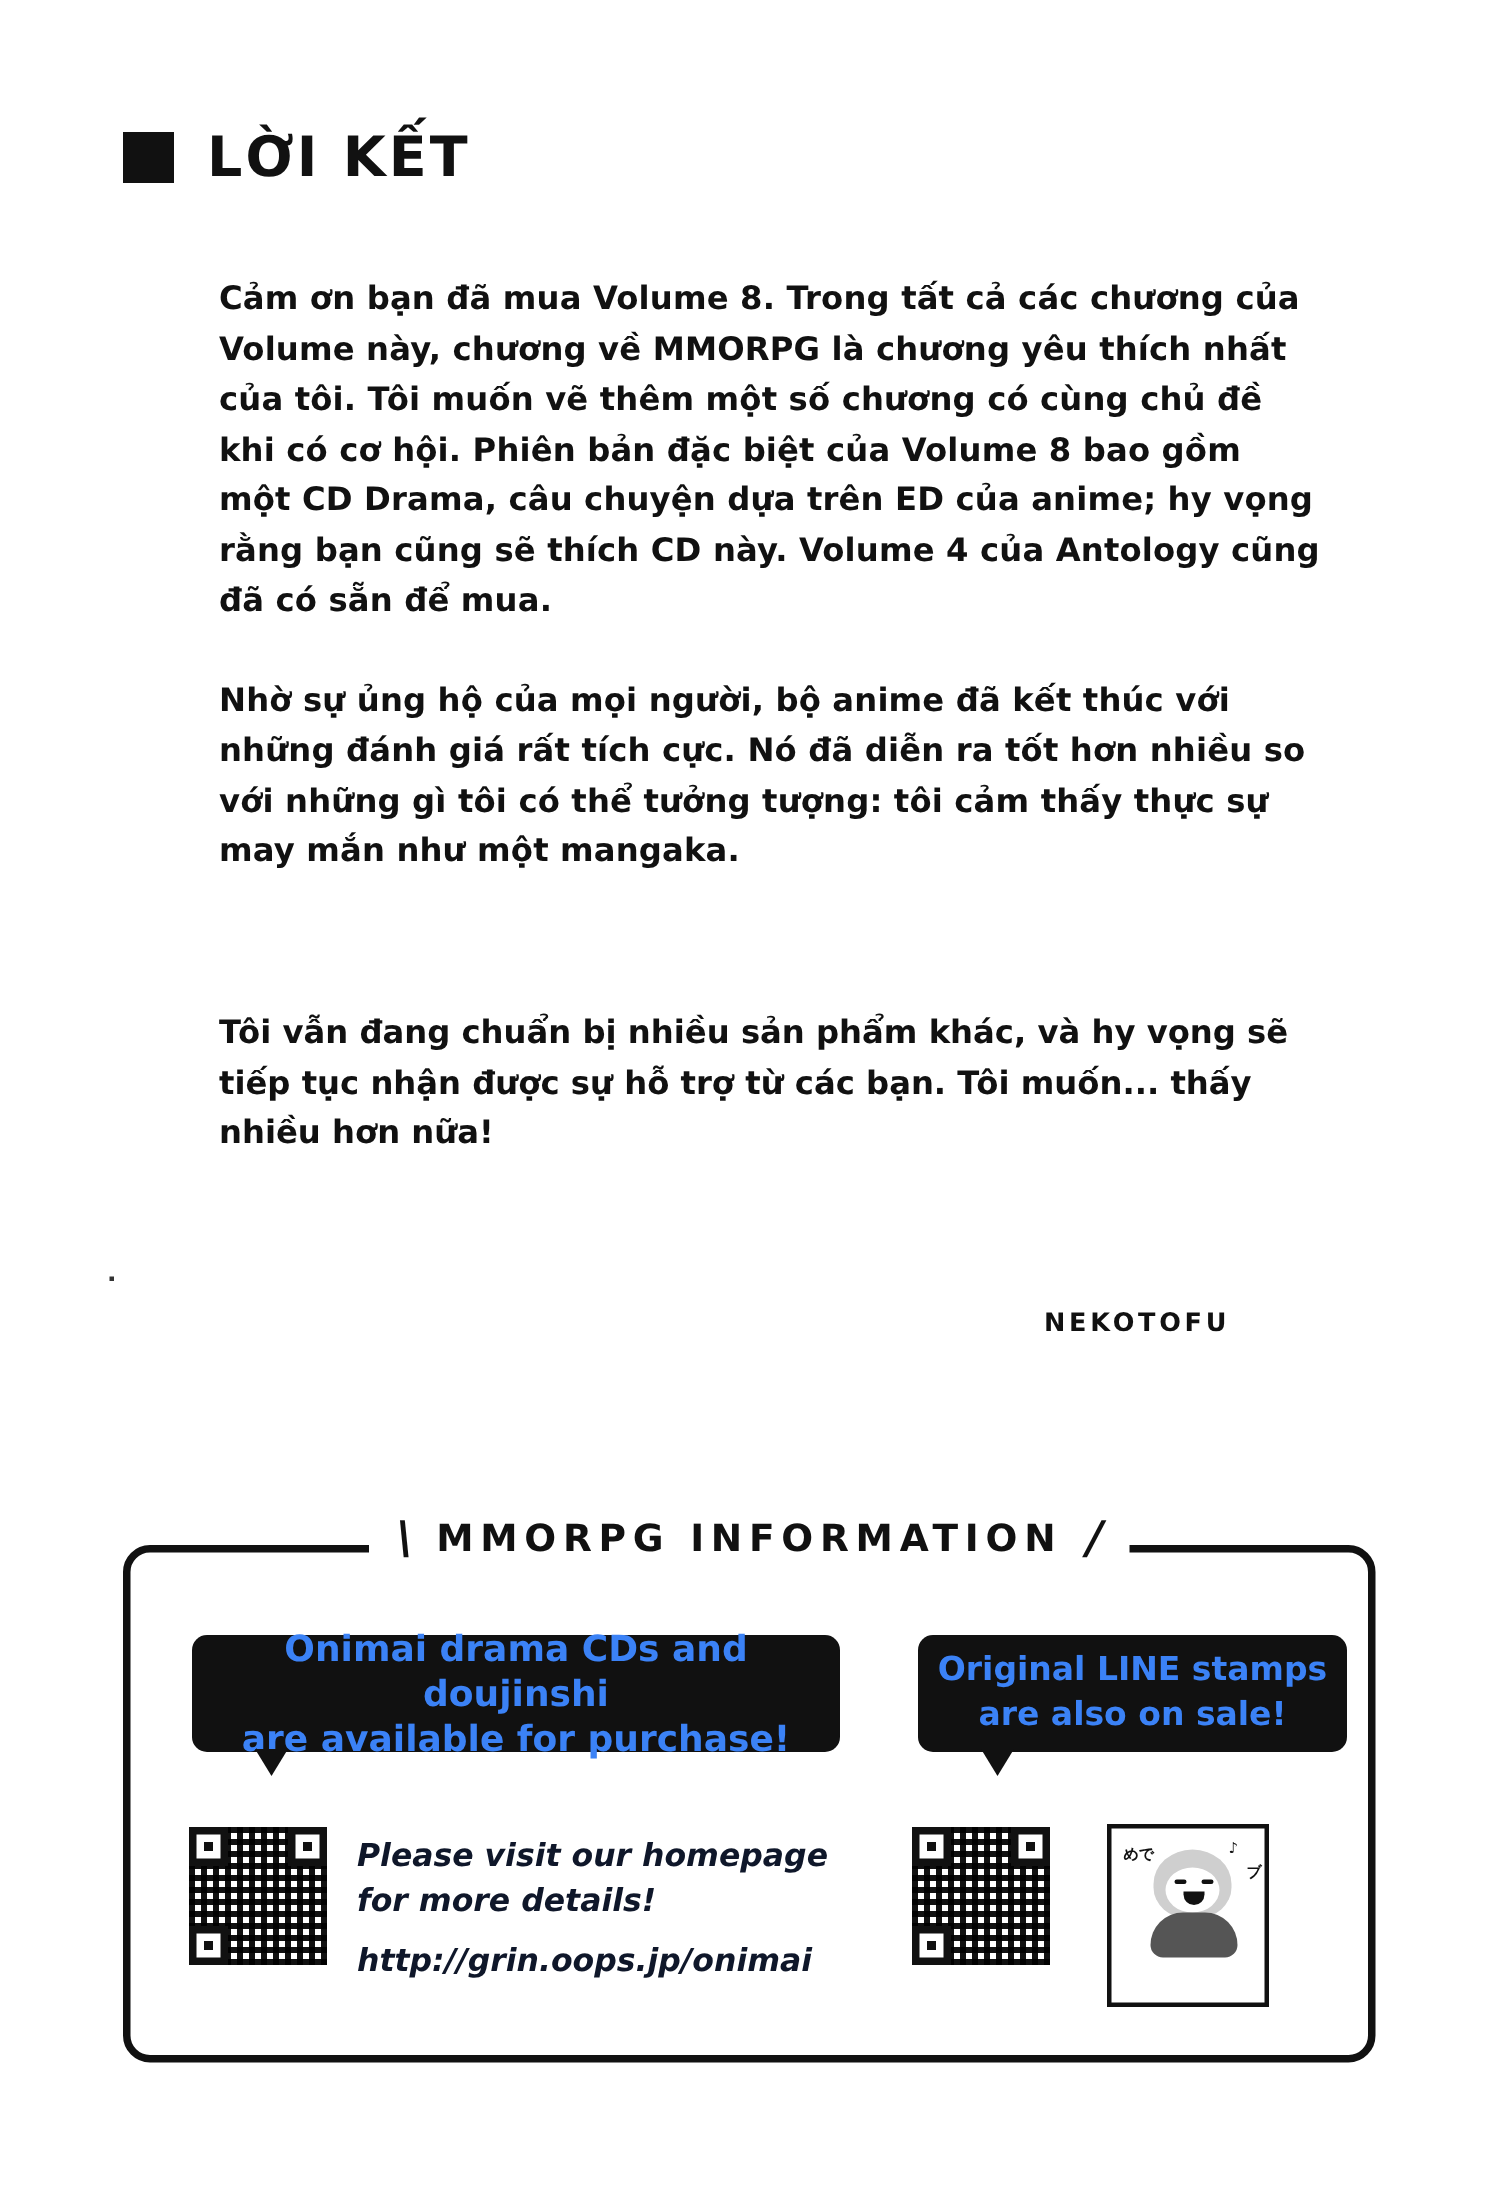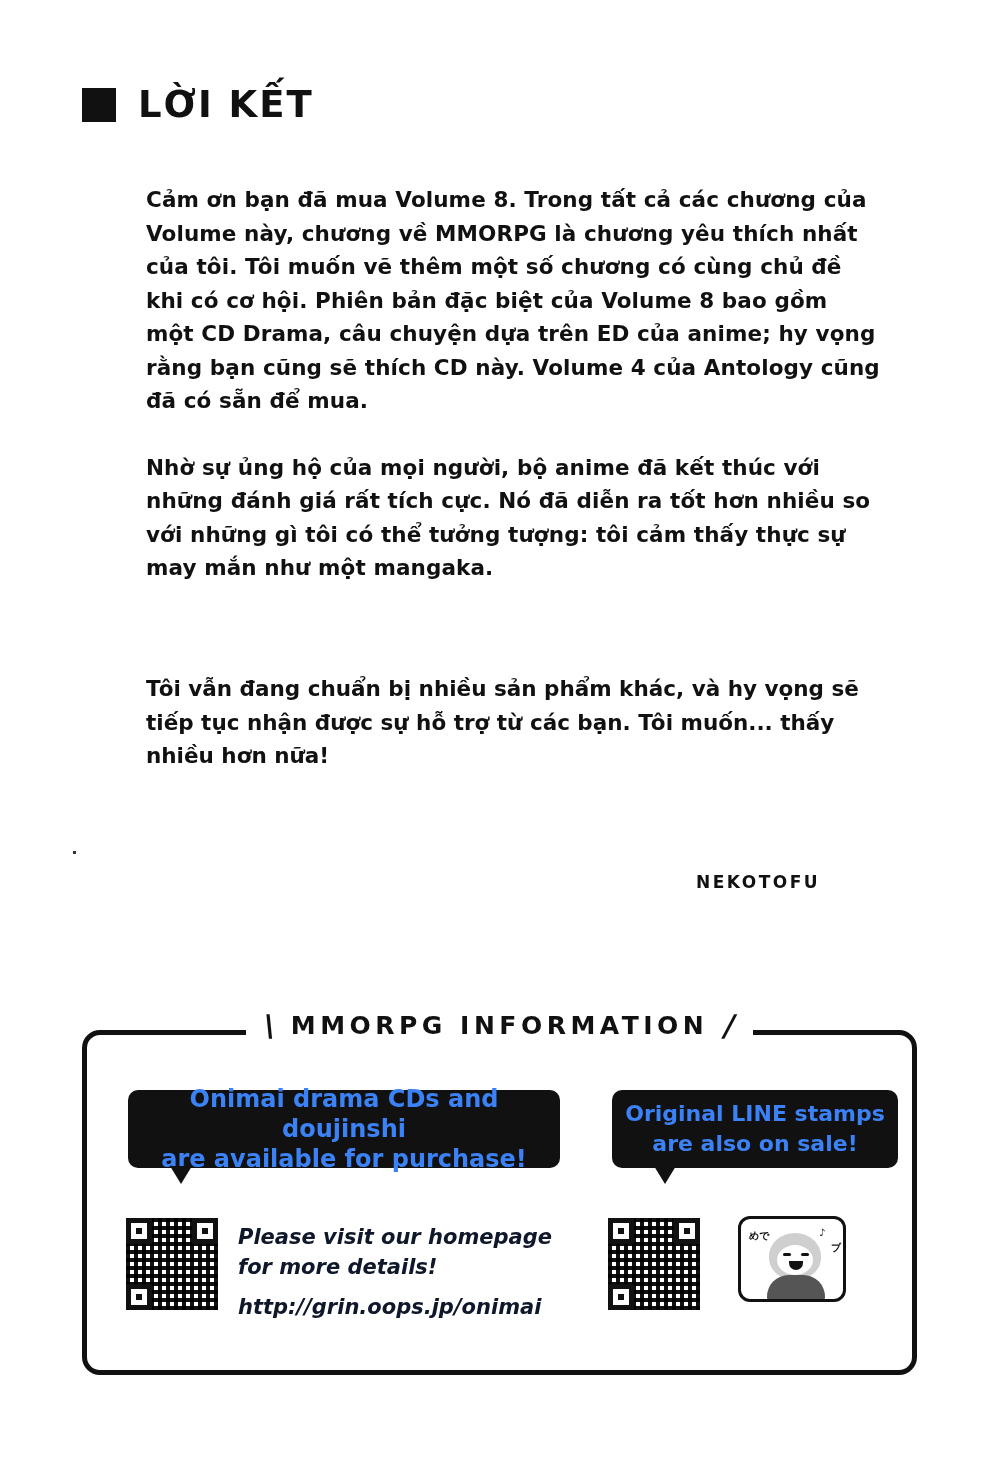--- a/index.html
+++ b/index.html
@@ -269,23 +269,23 @@
     margin-top: 10px;
     font-size: 21px;
   }
 
   
   .stamp-box {
     position: absolute;
     left: 738px;
     top: 1216px;
     width: 108px;
-    height: 86px;
+    height: 122px;
     border: 3px solid #111111;
-    border-radius: 12px;
+    border-radius: 0;
     box-sizing: border-box;
     background: #ffffff;
     overflow: hidden;
   }
   .stamp-hair {
     position: absolute;
     left: 28px;
     top: 14px;
     width: 52px;
     height: 46px;

